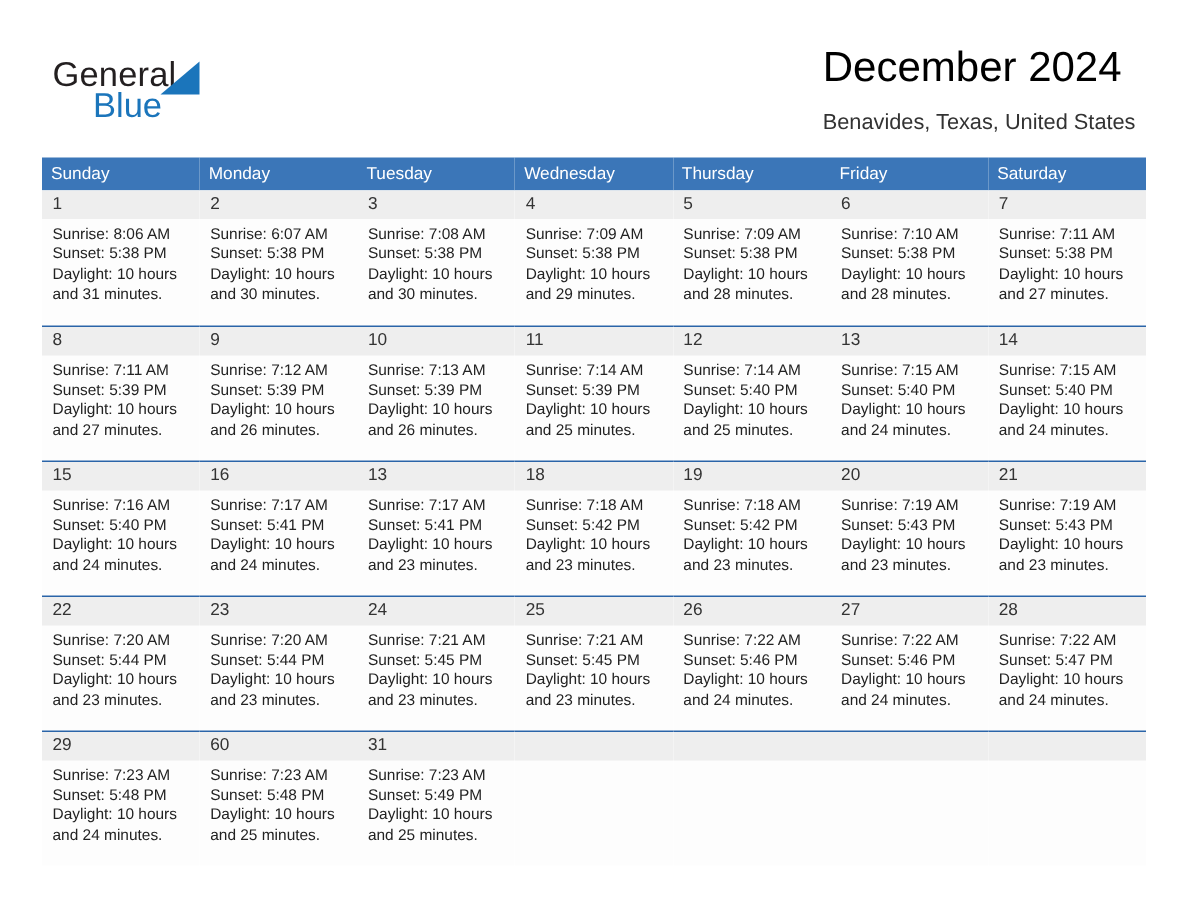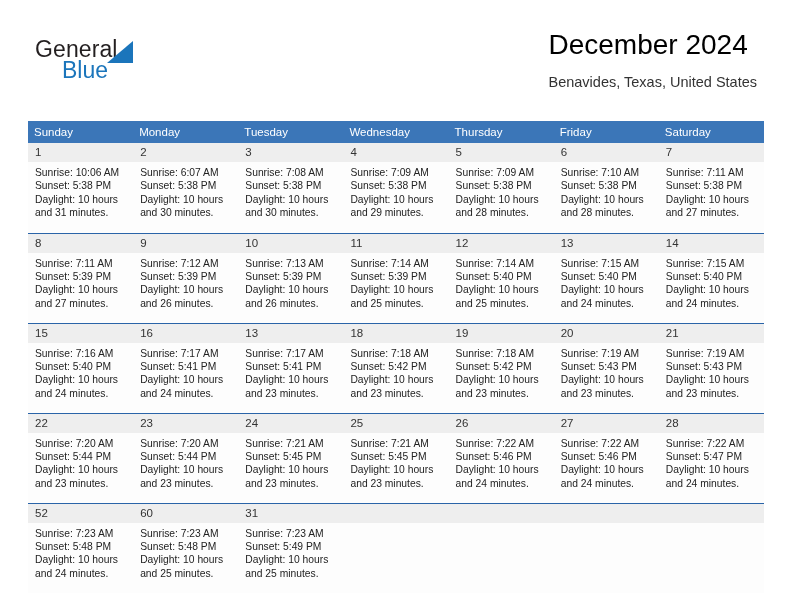--- a/index.html
+++ b/index.html
@@ -86,21 +86,20 @@
   }
 
   
   .cal {
     position: absolute;
     left: 28px;
     top: 105px;
     width: 736px;
     border-collapse: collapse;
     table-layout: fixed;
-    margin-top: 16px;
   }
   .cal th {
     background: #3b76b8;
     color: #ffffff;
     font-size: 11.5px;
     font-weight: normal;
     text-align: left;
     padding: 5px 0 5px 6px;
     height: 21px;
     border: none;
@@ -163,21 +162,21 @@
         <th>Thursday</th>
         <th>Friday</th>
         <th>Saturday</th>
       </tr>
     </thead>
     <tbody>
         <tr class="week">
           <td>
             <div class="daynum">1</div>
             <div class="dayinfo">
-              <div>Sunrise: 10:06 AM</div>
+              <div>Sunrise: 8:06 AM</div>
               <div>Sunset: 5:38 PM</div>
               <div>Daylight: 10 hours</div>
               <div>and 31 minutes.</div>
             </div>
           </td>
           <td>
             <div class="daynum">2</div>
             <div class="dayinfo">
               <div>Sunrise: 6:07 AM</div>
               <div>Sunset: 5:38 PM</div>
@@ -421,21 +420,21 @@
             <div class="dayinfo">
               <div>Sunrise: 7:22 AM</div>
               <div>Sunset: 5:47 PM</div>
               <div>Daylight: 10 hours</div>
               <div>and 24 minutes.</div>
             </div>
           </td>
         </tr>
         <tr class="week">
           <td>
-            <div class="daynum">52</div>
+            <div class="daynum">29</div>
             <div class="dayinfo">
               <div>Sunrise: 7:23 AM</div>
               <div>Sunset: 5:48 PM</div>
               <div>Daylight: 10 hours</div>
               <div>and 24 minutes.</div>
             </div>
           </td>
           <td>
             <div class="daynum">60</div>
             <div class="dayinfo">

